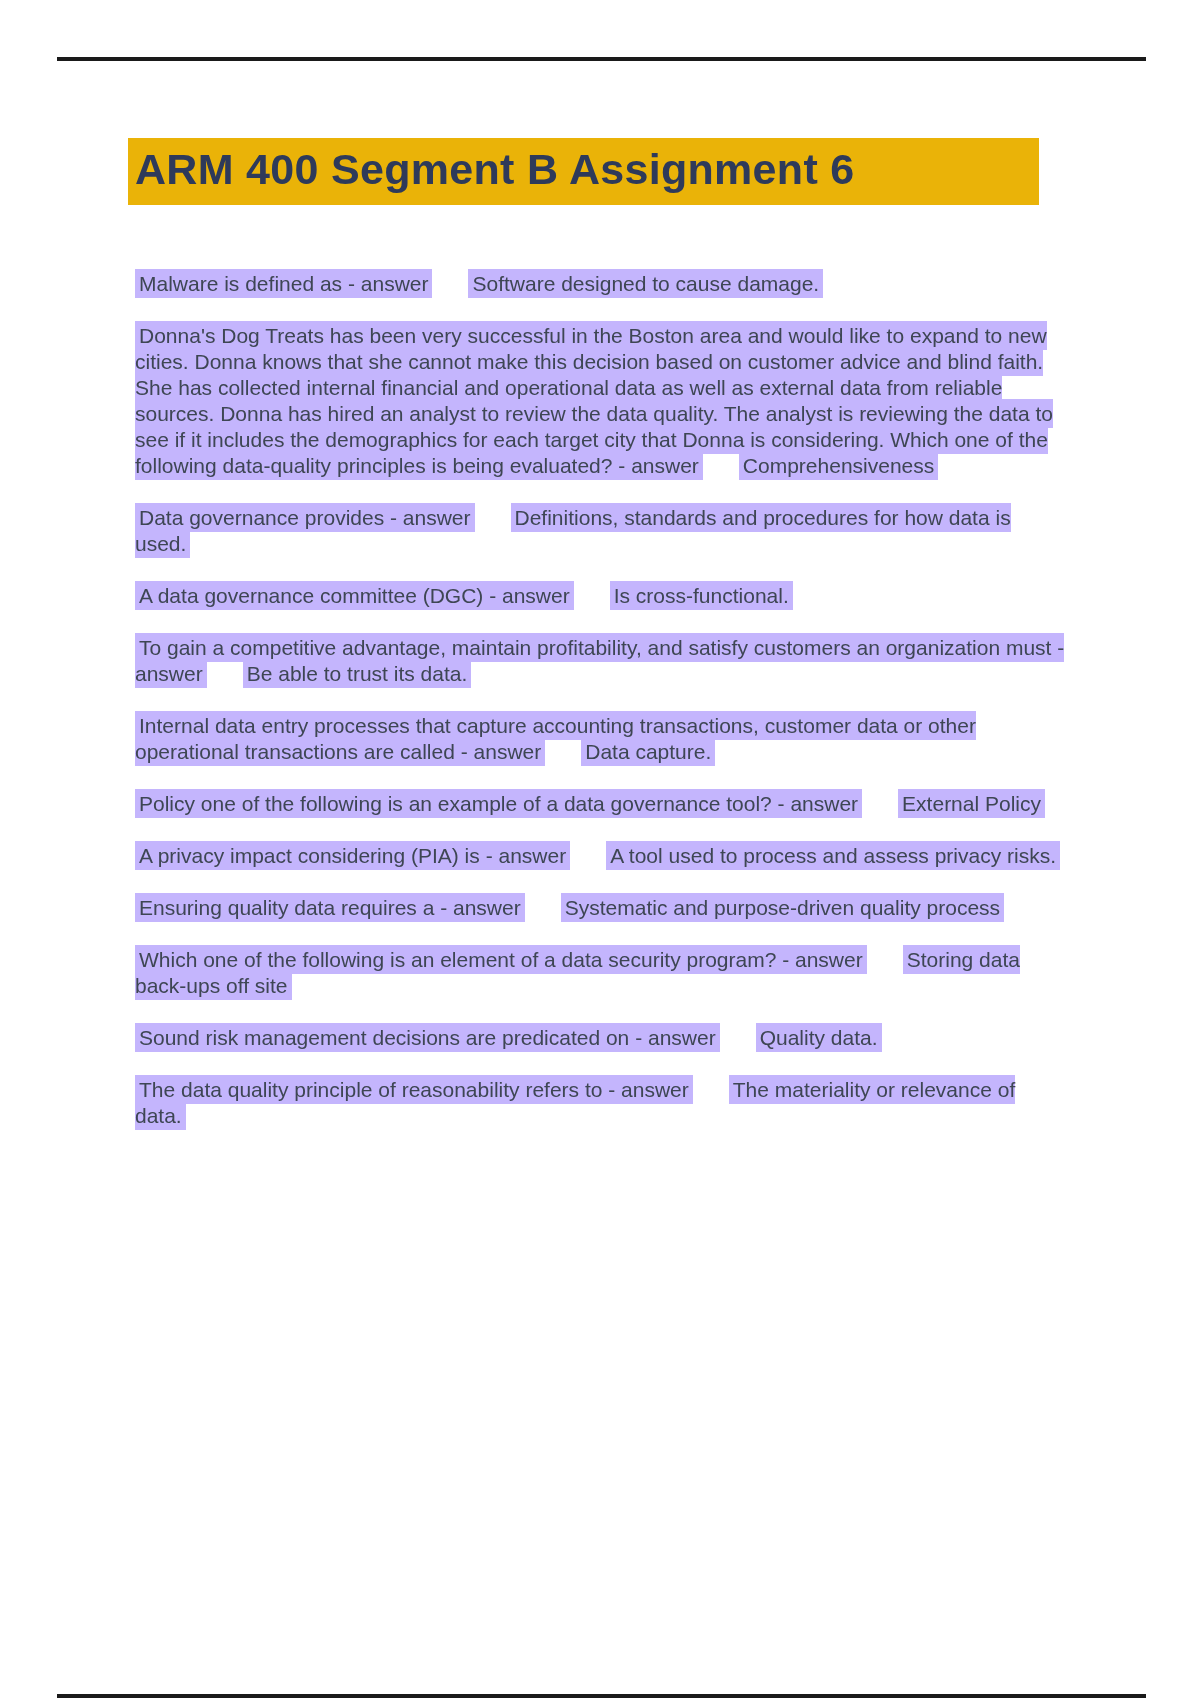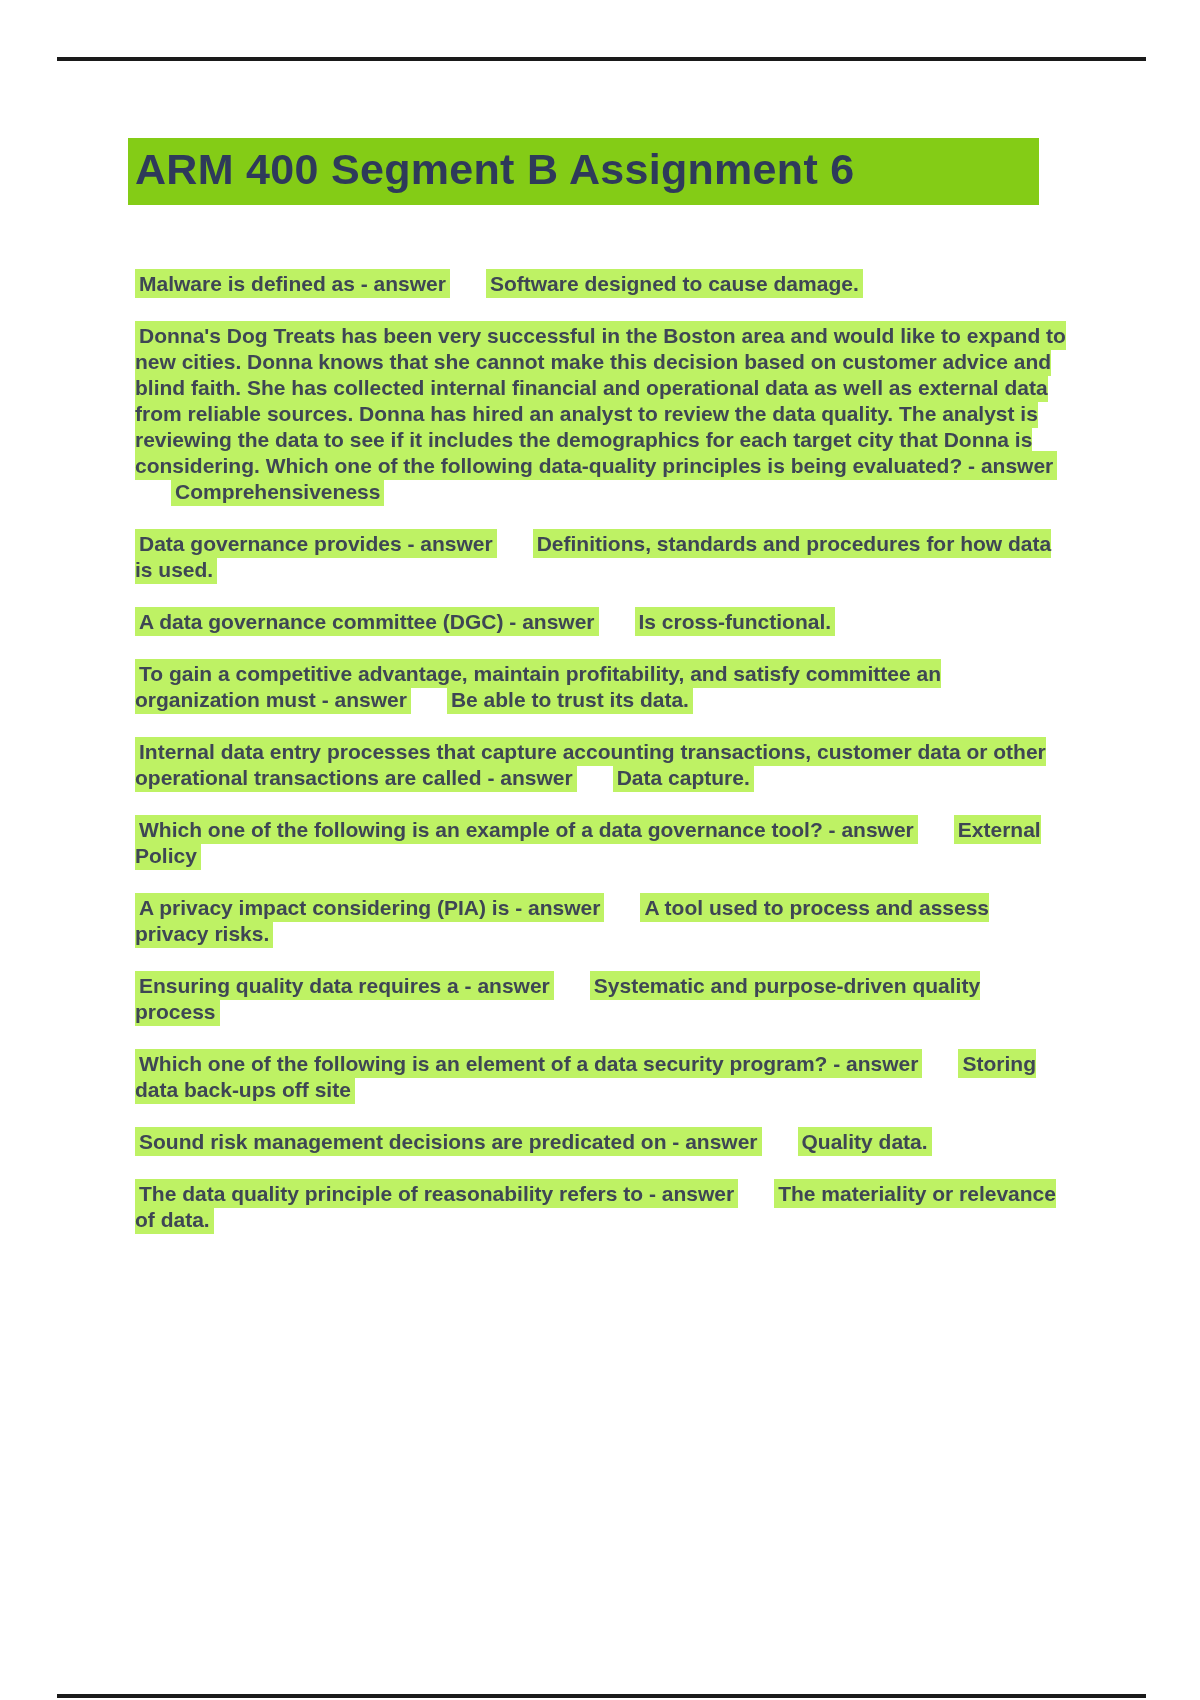--- a/index.html
+++ b/index.html
@@ -31,36 +31,35 @@
     width: 932px;
   }
   .title-row {
     margin: 0 0 66px 0;
   }
   .title {
     display: inline-block;
     font-size: 43px;
     font-weight: bold;
     color: #2e3a5a;
-    background: #84cc16;
+    background: #eab308;
     padding: 7px 185px 11px 7px;
     margin-left: -7px;
     letter-spacing: 0.3px;
     white-space: nowrap;
   }
   .qa {
     font-size: 21px;
     line-height: 26px;
     color: #3e4654;
     margin: 0 0 26px 0;
   }
   .hl {
-    background: #bef264;
+    background: #c4b5fd;
     padding: 3px 4px;
-    font-weight: bold;
   }
   .gap {
     display: inline-block;
     width: 36px;
     height: 1px;
   }
 </style>
 </head>
 <body>
 
@@ -73,25 +72,25 @@
 
     <p class="qa"><span class="hl"><span>Malware is defined as</span><span> - answer</span></span><span class="gap"></span><span class="hl">Software designed to cause damage.</span></p>
 
     <p class="qa"><span class="hl"><span>Donna's Dog Treats has been very successful in the Boston area and would like to expand to new cities. Donna knows that she cannot make this decision based on customer advice and blind faith. She has collected internal financial and operational data as well as external data from reliable sources. Donna has hired an analyst to review the data quality. The analyst is reviewing the data to see if it includes the demographics for each target city that Donna is considering. Which one of the following data-quality principles is being evaluated?</span><span> - answer</span></span><span class="gap"></span><span class="hl">Comprehensiveness</span></p>
 
     <p class="qa"><span class="hl"><span>Data governance provides</span><span> - answer</span></span><span class="gap"></span><span class="hl">Definitions, standards and procedures for how data is used.</span></p>
 
     <p class="qa"><span class="hl"><span>A data governance committee (DGC)</span><span> - answer</span></span><span class="gap"></span><span class="hl">Is cross-functional.</span></p>
 
 
-    <p class="qa"><span class="hl"><span>To gain a competitive advantage, maintain profitability, and satisfy committee an organization must</span><span> - answer</span></span><span class="gap"></span><span class="hl">Be able to trust its data.</span></p>
+    <p class="qa"><span class="hl"><span>To gain a competitive advantage, maintain profitability, and satisfy customers an organization must</span><span> - answer</span></span><span class="gap"></span><span class="hl">Be able to trust its data.</span></p>
 
     <p class="qa"><span class="hl"><span>Internal data entry processes that capture accounting transactions, customer data or other operational transactions are called</span><span> - answer</span></span><span class="gap"></span><span class="hl">Data capture.</span></p>
 
-    <p class="qa"><span class="hl"><span>Which one of the following is an example of a data governance tool?</span><span> - answer</span></span><span class="gap"></span><span class="hl">External Policy</span></p>
+    <p class="qa"><span class="hl"><span>Policy one of the following is an example of a data governance tool?</span><span> - answer</span></span><span class="gap"></span><span class="hl">External Policy</span></p>
 
     <p class="qa"><span class="hl"><span>A privacy impact considering (PIA) is</span><span> - answer</span></span><span class="gap"></span><span class="hl">A tool used to process and assess privacy risks.</span></p>
 
 
     <p class="qa"><span class="hl"><span>Ensuring quality data requires a</span><span> - answer</span></span><span class="gap"></span><span class="hl">Systematic and purpose-driven quality process</span></p>
 
     <p class="qa"><span class="hl"><span>Which one of the following is an element of a data security program?</span><span> - answer</span></span><span class="gap"></span><span class="hl">Storing data back-ups off site</span></p>
 
     <p class="qa"><span class="hl"><span>Sound risk management decisions are predicated on</span><span> - answer</span></span><span class="gap"></span><span class="hl">Quality data.</span></p>
 

